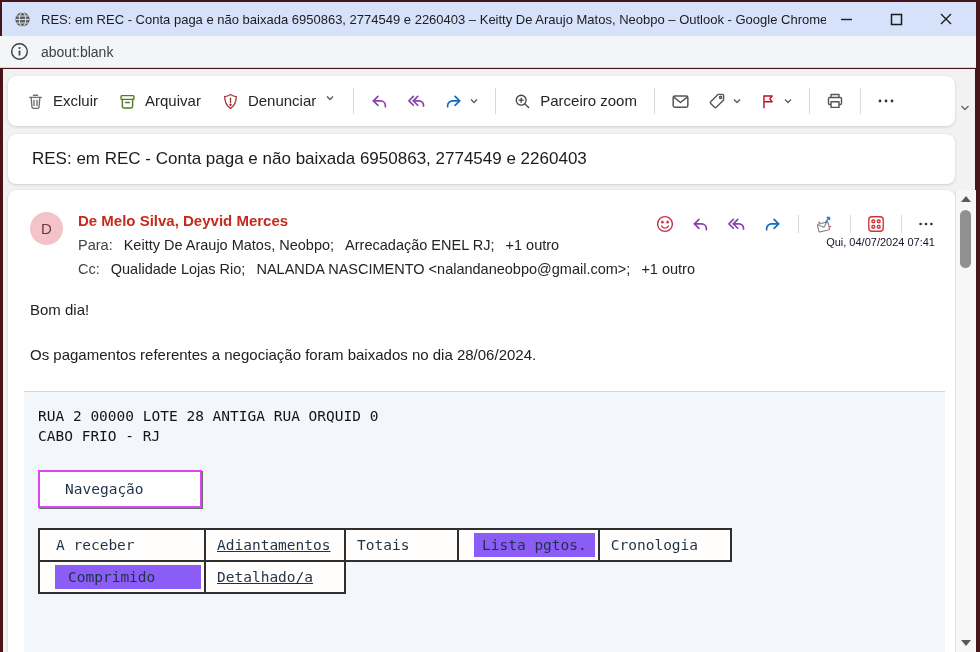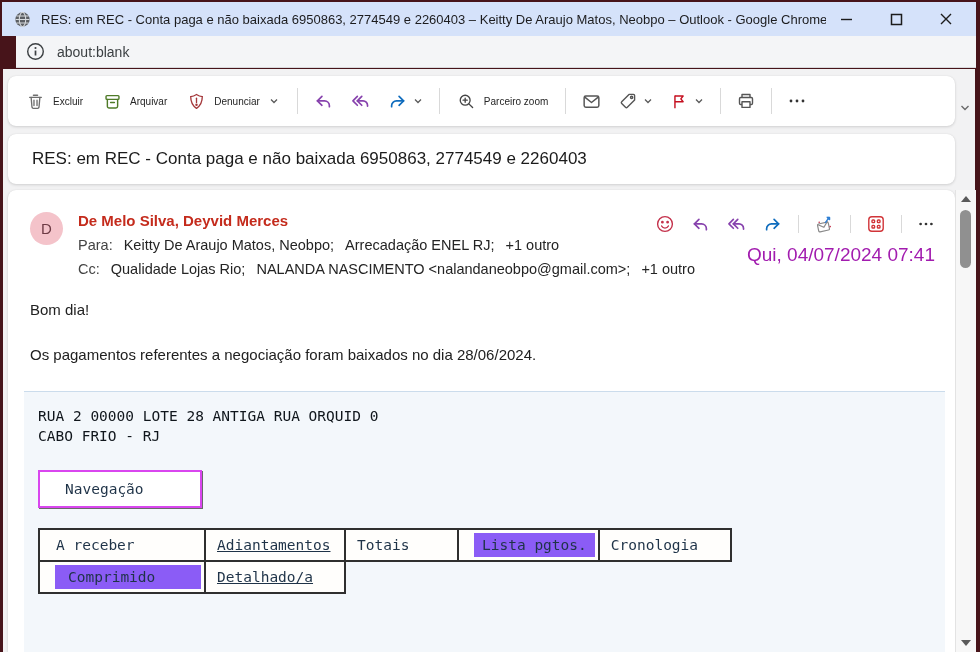--- a/index.html
+++ b/index.html
@@ -5,32 +5,32 @@
   html,body{margin:0;padding:0;background:#222;}
   .window{position:relative;width:980px;height:652px;background:#47141a;overflow:hidden;
           font-family:"Liberation Sans",sans-serif;}
   
   .titlebar{position:absolute;left:2px;top:2px;right:4px;height:34px;background:#d5e2fa;
             display:flex;align-items:center;gap:10px;padding:0 12px;box-sizing:border-box;}
   .title-text{flex:1;font-size:13px;color:#1c1c1e;white-space:nowrap;overflow:hidden;}
   .win-controls{display:flex;align-items:center;gap:30px;margin-right:8px;}
   .wc{display:flex;align-items:center;justify-content:center;width:20px;height:20px;cursor:default;}
   
-  .urlbar{position:absolute;left:16px;top:36px;right:4px;height:32px;background:#f4f5f7;
+  .urlbar{position:absolute;left:0;top:36px;right:4px;height:32px;background:#f4f5f7;
           border-bottom:1px solid #d7d8dc;display:flex;align-items:center;gap:12px;
           padding:0 10px;box-sizing:border-box;}
   .url-text{font-size:14px;color:#3c4043;}
   
   .page{position:absolute;left:3px;top:69px;right:5px;bottom:0;background:#f2f2f3;}
   .card{background:#fff;border-radius:8px;box-shadow:0 1px 3px rgba(0,0,0,.14),0 0 1px rgba(0,0,0,.10);}
   
   .toolbar-card{position:absolute;left:5px;top:7px;width:947px;height:50px;display:flex;
                 align-items:center;padding:0 8px;box-sizing:border-box;}
-  .tb-btn{display:flex;align-items:center;gap:8px;padding:6px 10px;border-radius:4px;
-          font-size:10px;color:#252525;background:none;border:none;font-family:inherit;cursor:pointer;}
+  .tb-btn{display:flex;gap:8px;padding:6px 10px;border-radius:4px;
+          font-size:15px;color:#252525;background:none;border:none;font-family:inherit;cursor:pointer;}
   .tb-icon-btn{display:flex;align-items:center;gap:4px;padding:6px 8px;border-radius:4px;cursor:pointer;}
   .tb-div{width:1px;height:26px;background:#d9d9d9;margin:0 7px;}
   .collapse-chev{position:absolute;left:955px;top:32px;cursor:pointer;}
   
   .subject-card{position:absolute;left:5px;top:65px;width:947px;height:50px;display:flex;
                 align-items:center;padding:0 24px;box-sizing:border-box;font-size:17px;color:#1b1b1b;}
   
   .email-card{position:absolute;left:5px;top:121px;width:947px;height:472px;border-radius:8px 8px 0 0;
               overflow:hidden;}
   .msg-header{display:flex;padding:22px 16px 0 22px;}
@@ -39,21 +39,21 @@
   .hdr-main{flex:1;margin-left:15px;min-width:0;}
   .sender{font-size:15px;font-weight:700;color:#c42b1c;cursor:pointer;}
   .addr-line{margin-top:8px;font-size:14.5px;color:#242424;white-space:nowrap;}
   .addr-line .lbl{color:#444;}
   .addr-line .rcpt{margin-left:7px;cursor:pointer;margin-top:24px;}
   .b{font-weight:400;}
   .hdr-side{flex:none;text-align:right;padding-right:4px;}
   .hdr-icons{display:flex;align-items:center;gap:15px;justify-content:flex-end;height:24px;}
   .hdr-icons .icn{display:flex;align-items:center;cursor:pointer;}
   .hdr-div{width:1px;height:18px;background:#d9d9d9;}
-  .hdr-date{margin-top:8px;font-size:19px;color:#a21caf;white-space:nowrap;}
+  .hdr-date{margin-top:0;font-size:11px;color:#0f172a;white-space:nowrap;}
   .msg-body{padding:24px 24px 0 22px;font-size:15px;color:#212121;}
   .msg-body p{margin:0 0 28px 0;}
   
   .quote{margin:6px 10px 0 16px;background:#f3f7fb;border-top:1px solid #cbdcec;
          padding:14px 12px 60px 14px;}
   .code-line{font-family:"DejaVu Sans Mono",monospace;font-size:14.5px;line-height:20px;color:#10161c;
              white-space:pre;}
   .nav-btn{margin-top:24px;width:164px;height:38px;border:2px solid #d946ef;background:#fff;
            box-shadow:1px 1px 0 #6a6a6a;font-family:"DejaVu Sans Mono",monospace;font-size:14.5px;
            color:#1f3348;display:flex;align-items:center;padding-left:25px;box-sizing:border-box;}

